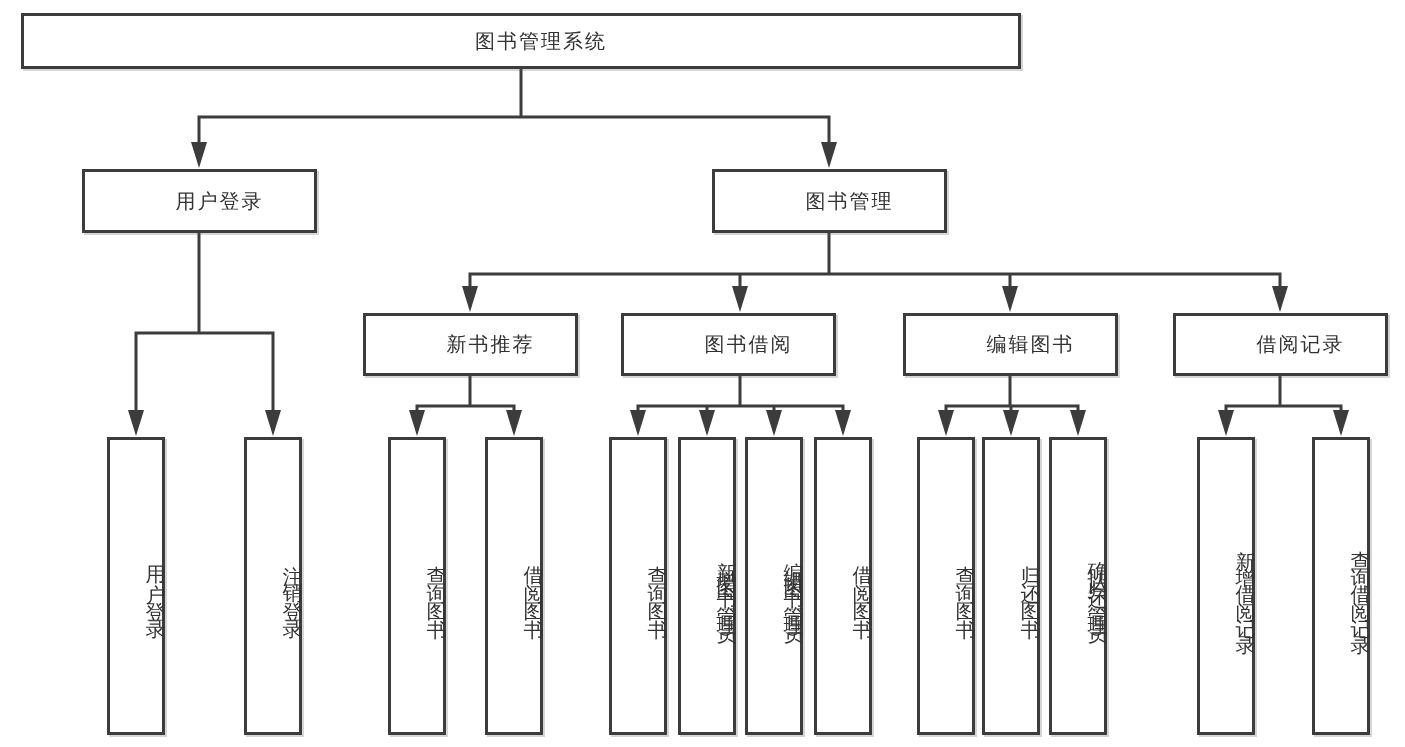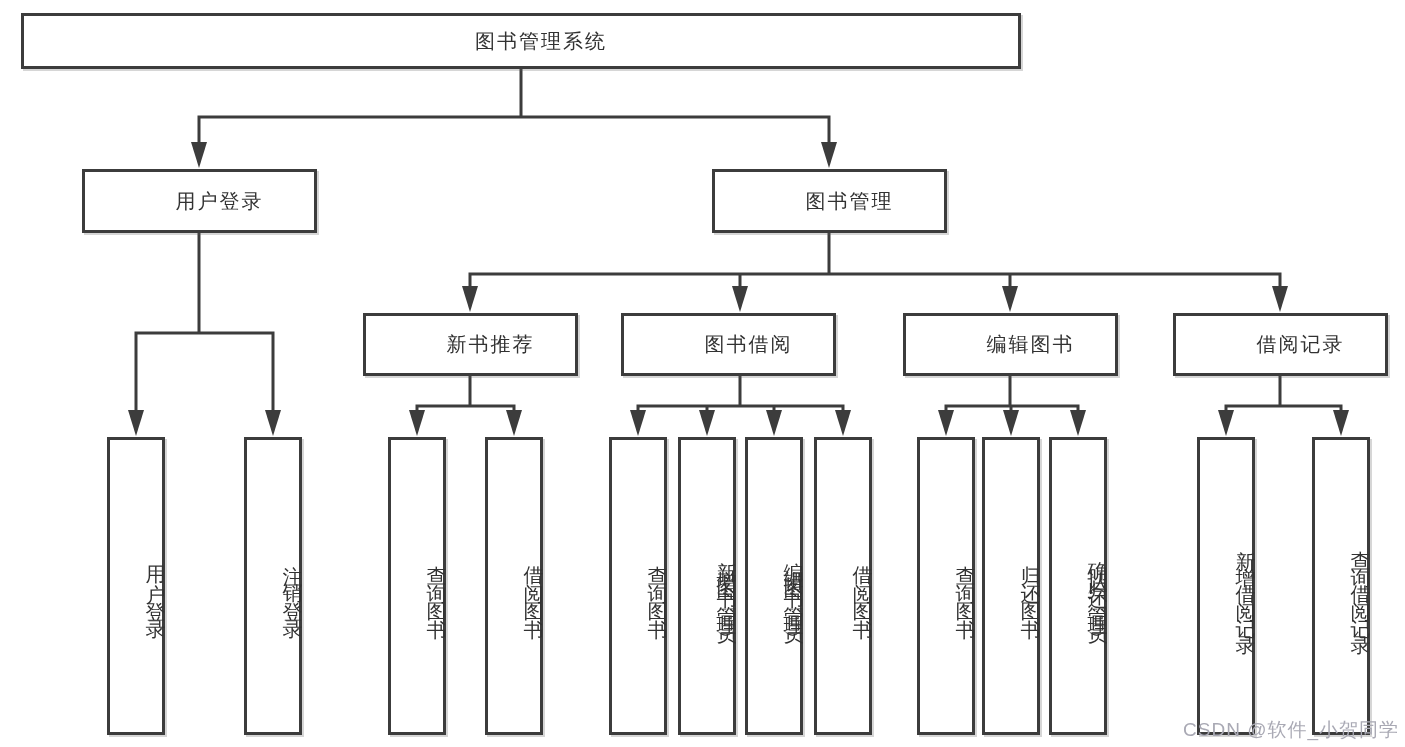--- a/index.html
+++ b/index.html
@@ -172,15 +172,14 @@
     <span class="vtext" style="letter-spacing: 9px;">确认归还（管理员）</span>
   </div>
 
   <div class="box leaf" style="left:1197px">
     <span class="vtext" style="letter-spacing: 17px;">新增借阅记录</span>
   </div>
   <div class="box leaf" style="left:1312px">
     <span class="vtext" style="letter-spacing: 17px;">查询借阅记录</span>
   </div>
 
-  <div class="watermark">CSDN @软件_小贺同学</div>
 
 </div>
 
 </body></html>

